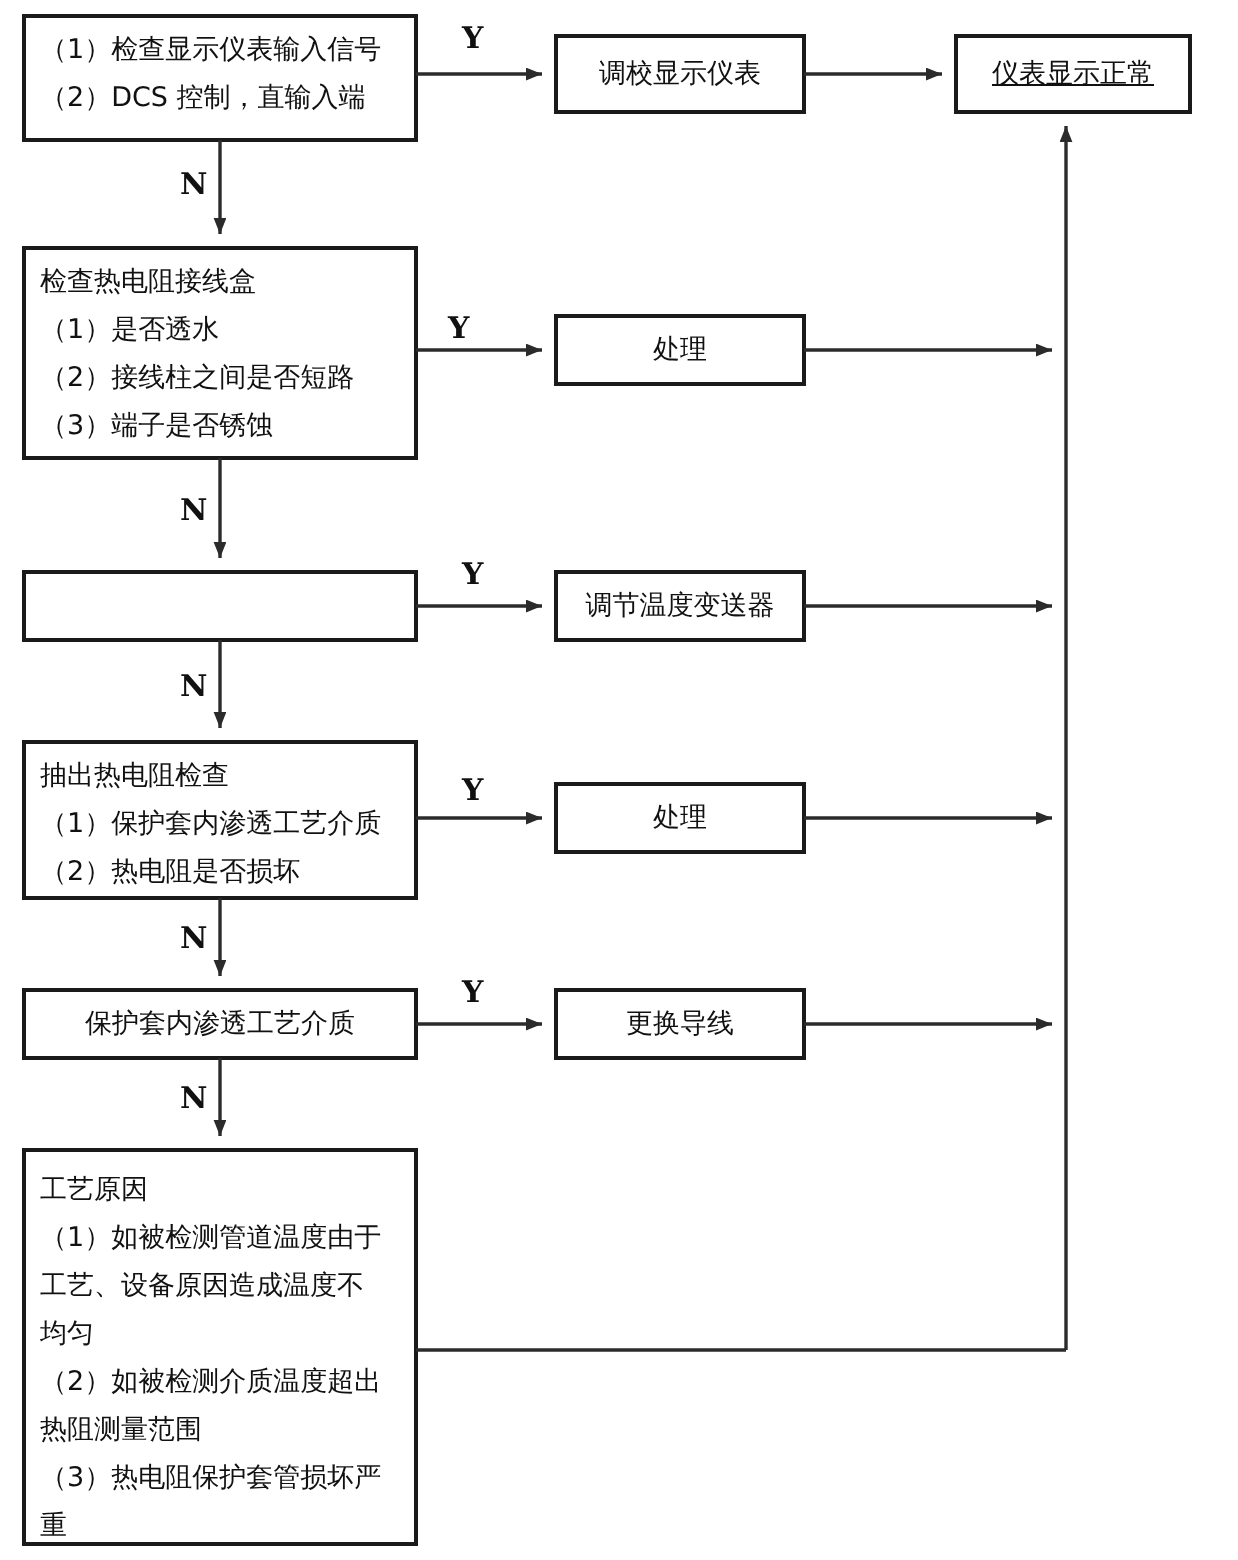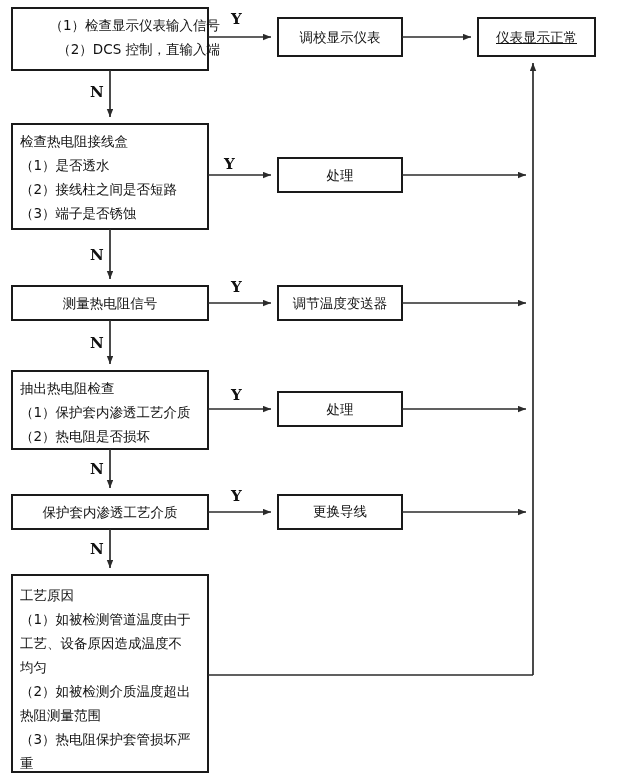--- a/index.html
+++ b/index.html
@@ -112,35 +112,34 @@
 
     <path class="conn" d="M208,512 L271,512" marker-end="url(#arrow)"></path>
     <path class="conn" d="M402,512 L526,512" marker-end="url(#arrow)"></path>
     <path class="conn" d="M110,529 L110,568" marker-end="url(#arrow)"></path>
 
     <path class="conn" d="M208,675 L533,675"></path>
 
     <path class="conn" d="M533,675 L533,63" marker-end="url(#arrow)"></path>
   </svg>
 
-  <div class="box-text left-al" style="left:12px; top:8px; width:212px; height:62px;text-align:right;">（1）检查显示仪表输入信号
+  <div class="box-text left-al" style="left:12px; top:8px; width:212px; height:62px;">（1）检查显示仪表输入信号
 （2）DCS 控制，直输入端</div>
 
   <div class="box-text center-al" style="left:278px; top:18px; width:124px; height:38px;">调校显示仪表</div>
 
   <div class="box-text center-al" style="left:478px; top:18px; width:117px; height:38px;text-decoration:underline;">仪表显示正常</div>
 
   <div class="box-text left-al" style="left:12px; top:124px; width:196px; height:105px;border-radius:10px;">检查热电阻接线盒
 （1）是否透水
 （2）接线柱之间是否短路
 （3）端子是否锈蚀</div>
 
   <div class="box-text center-al" style="left:278px; top:158px; width:124px; height:34px;">处理</div>
 
-  <div class="box-text center-al" style="left:12px; top:286px; width:196px; height:34px;">测量热电阻信号</div>
 
   <div class="box-text center-al" style="left:278px; top:286px; width:124px; height:34px;">调节温度变送器</div>
 
   <div class="box-text left-al" style="left:12px; top:371px; width:196px; height:78px;">抽出热电阻检查
 （1）保护套内渗透工艺介质
 （2）热电阻是否损坏</div>
 
   <div class="box-text center-al" style="left:278px; top:392px; width:124px; height:34px;">处理</div>
 
   <div class="box-text center-al" style="left:12px; top:495px; width:196px; height:34px;">保护套内渗透工艺介质</div>

